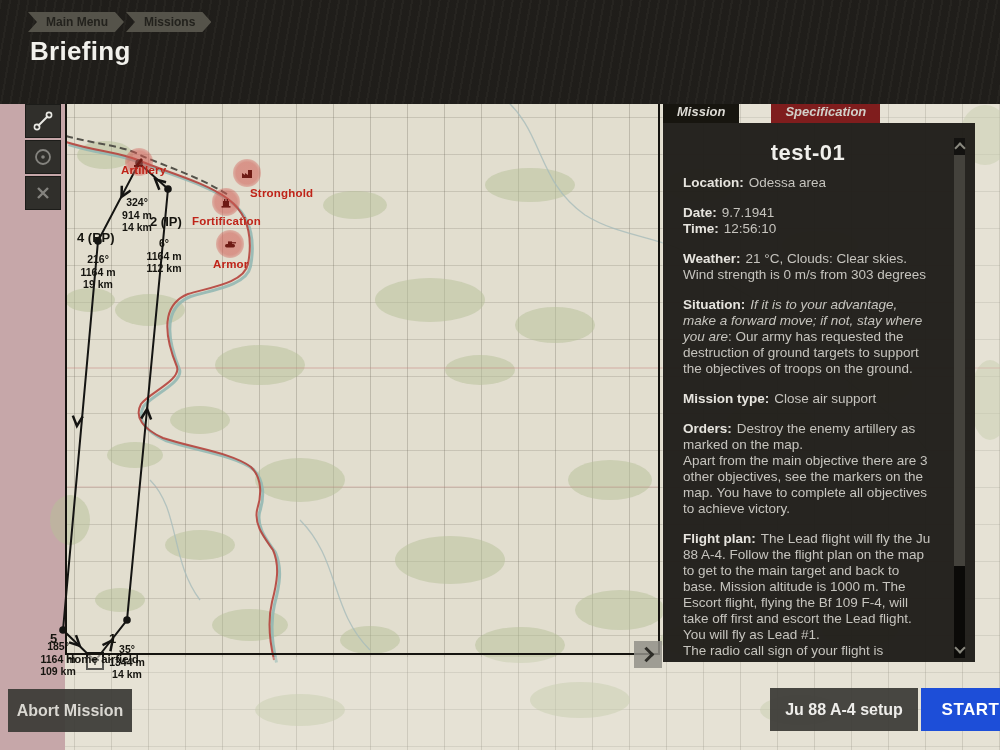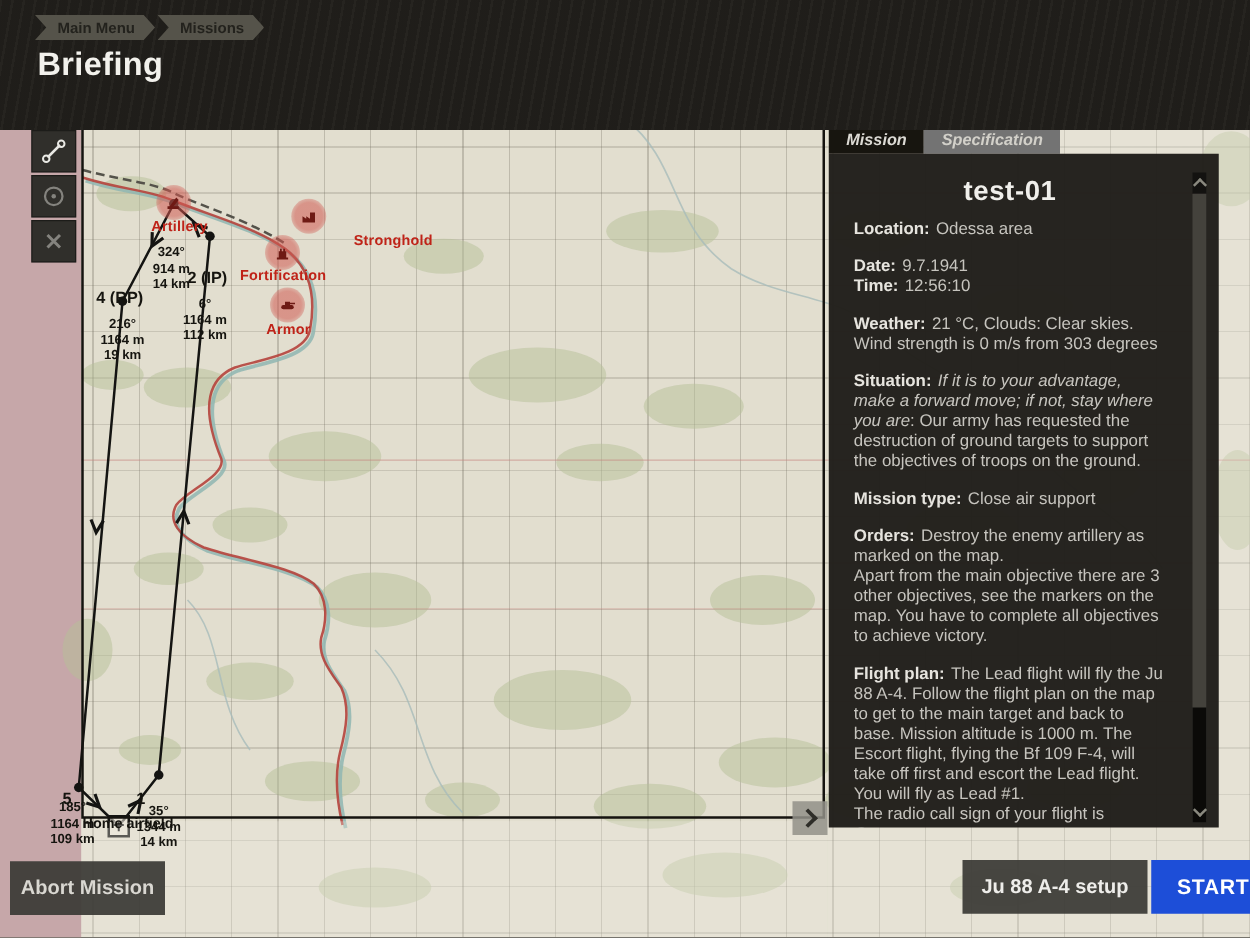--- a/index.html
+++ b/index.html
@@ -53,21 +53,21 @@
   .chev{width:8px;height:8px;border-right:3px solid #2e2d28;border-bottom:3px solid #2e2d28;}
   .chev.right{transform:rotate(-45deg);margin-left:-3px;}
   .chev.sm{width:6px;height:6px;border-width:2px;border-color:#8a897f;}
   .chev.up{transform:rotate(-135deg);margin-top:3px;}
   .chev.down{transform:rotate(45deg);margin-bottom:3px;}
 
   
   .tabs{position:absolute;left:663px;top:100px;display:flex;z-index:6;}
   .tab{height:23px;line-height:23px;padding:0 14px;font-size:13px;font-style:italic;font-weight:700;}
   .tab.active{background:#17150f;color:#dcdad4;}
-  .tab.inactive{background:#737373;color:#d2d0c9;}
+  .tab.inactive{background:#7f1d1d;color:#d2d0c9;margin-left:32px;}
   .panel{position:absolute;left:663px;top:123px;width:312px;height:539px;background:rgba(30,28,24,.96);
     z-index:6;overflow:hidden;box-sizing:border-box;padding:20px 42px 0 20px;color:#c6c4be;
     font-size:13.5px;line-height:16px;}
   .panel h1{margin:2px 0 0 0;text-align:center;color:#f0efeb;font-size:22px;font-weight:600;letter-spacing:.5px;}
   .panel p{margin:14px 0 0 0;}
   .lbl{font-weight:700;color:#e6e4de;margin-right:5px;}
   .ital{font-style:italic;}
   .blockline{display:block;}
   
   .sbar{position:absolute;right:10px;top:15px;bottom:4px;width:11px;z-index:7;}
@@ -188,22 +188,22 @@
         <rect x="2.5" y="11" width="9" height="1.6"></rect>
       </svg>
   </div>
   <div class="marker-circle" style="left:216px;top:230px;">
     <svg width="14" height="14" viewBox="0 0 14 14" fill="#6e1a14">
       <rect x="2" y="7" width="10" height="3.4" rx="1.7"></rect>
         <rect x="5" y="4.4" width="4" height="3"></rect>
         <rect x="8.6" y="5.2" width="4.4" height="1.2"></rect>
       </svg>
   </div>
-  <div class="mlabel" style="left:121px;top:176px;">Artillery</div>
-  <div class="mlabel" style="left:237px;top:187px;padding-left:46px;">Stronghold</div>
+  <div class="mlabel" style="left:121px;top:164px;">Artillery</div>
+  <div class="mlabel" style="left:204px;top:187px;padding-left:46px;">Stronghold</div>
   <div class="mlabel" style="left:192px;top:215px;">Fortification</div>
   <div class="mlabel" style="left:213px;top:258px;">Armor</div>
 
   <div class="wname" style="left:150px;top:214px;">2 (IP)</div>
   <div class="wname" style="left:77px;top:230px;">4 (RP)</div>
   <div class="wname" style="left:50px;top:631px;">5</div>
   <div class="wname" style="left:109px;top:631px;">1</div>
   <div class="wname small" style="left:66px;top:653px;">Home airfield</div>
 
   <div class="rlabel" style="left:109px;top:196px;">324°

